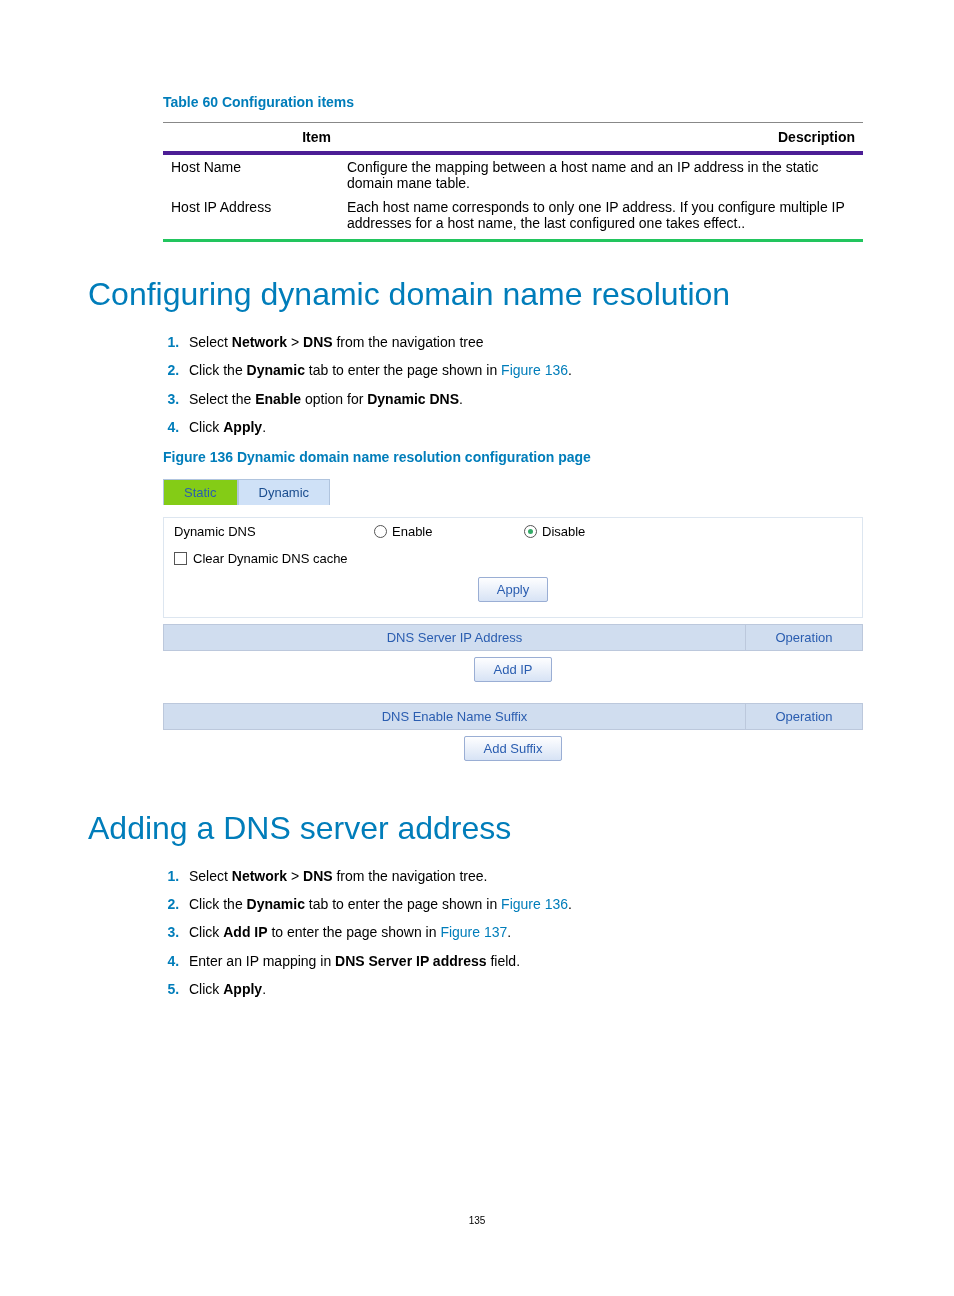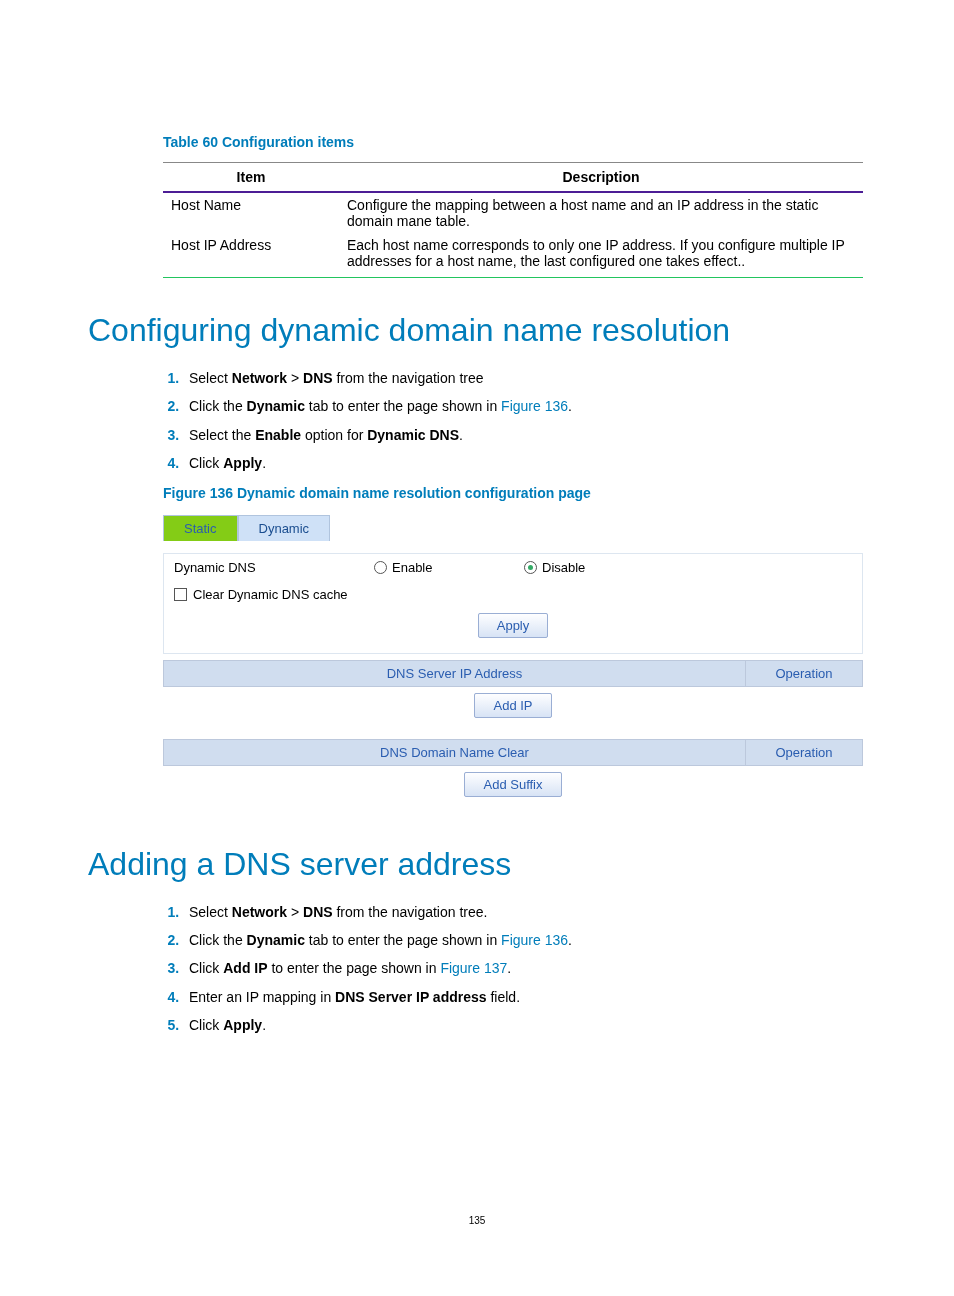--- a/index.html
+++ b/index.html
@@ -9,47 +9,46 @@
     font-size: 14px;
     color: #000;
     background: #fff;
     width: 954px;
     height: 1296px;
     position: relative;
     box-sizing: border-box;
   }
   .page {
     padding: 90px 38px 0 88px;
-    margin-top: 40px;
   }
   .table-title {
     color: #007dba;
     font-weight: bold;
     font-size: 14px;
     margin: 4px 0 12px 75px;
   }
   .cfg-table {
     border-collapse: collapse;
     width: 700px;
     margin-left: 75px;
     font-size: 14px;
   }
   .cfg-table th {
-    text-align: center;
+    text-align: right;
     font-weight: bold;
     padding: 6px 8px 6px 8px;
     border-top: 1px solid #888;
-    border-bottom: 2px solid #4c1d95;
+    border-bottom: 4px solid #4c1d95;
   }
   .cfg-table td {
     padding: 4px 8px;
     vertical-align: top;
   }
   .cfg-table tr.last td {
-    border-bottom: 1px solid #22c55e;
+    border-bottom: 3px solid #22c55e;
     padding-bottom: 8px;
   }
   .cfg-table .col-item { width: 160px; }
   h1.section {
     font-family: Liberation Sans, sans-serif;
     font-weight: normal;
     color: #007dba;
     font-size: 32px;
     margin: 34px 0 18px 0;
   }
@@ -236,21 +235,21 @@
       </tr>
     </tbody>
       </table>
     <div class="btn-row">
       <span class="btn">Add IP</span>
     </div>
 
     <table class="grid">
       <tbody>
           <tr>
-        <th>DNS Domain Name Clear</th>
+        <th>DNS Enable Name Suffix</th>
         <th class="op">Operation</th>
       </tr>
     </tbody>
       </table>
     <div class="btn-row">
       <span class="btn">Add Suffix</span>
     </div>
   </div>
 
   <h1 class="section">Adding a DNS server address</h1>

